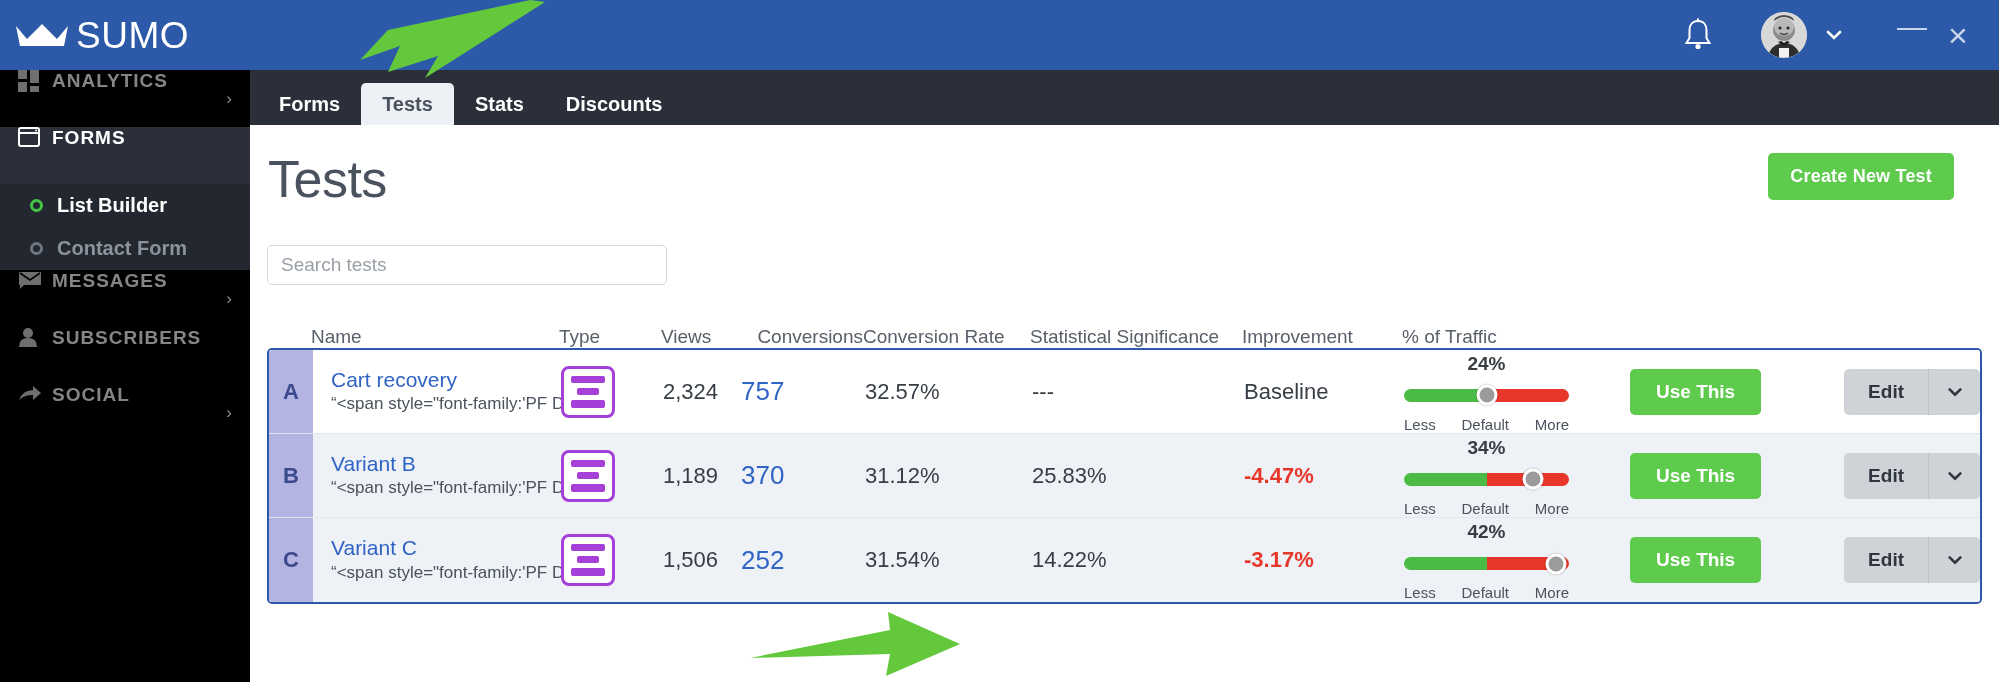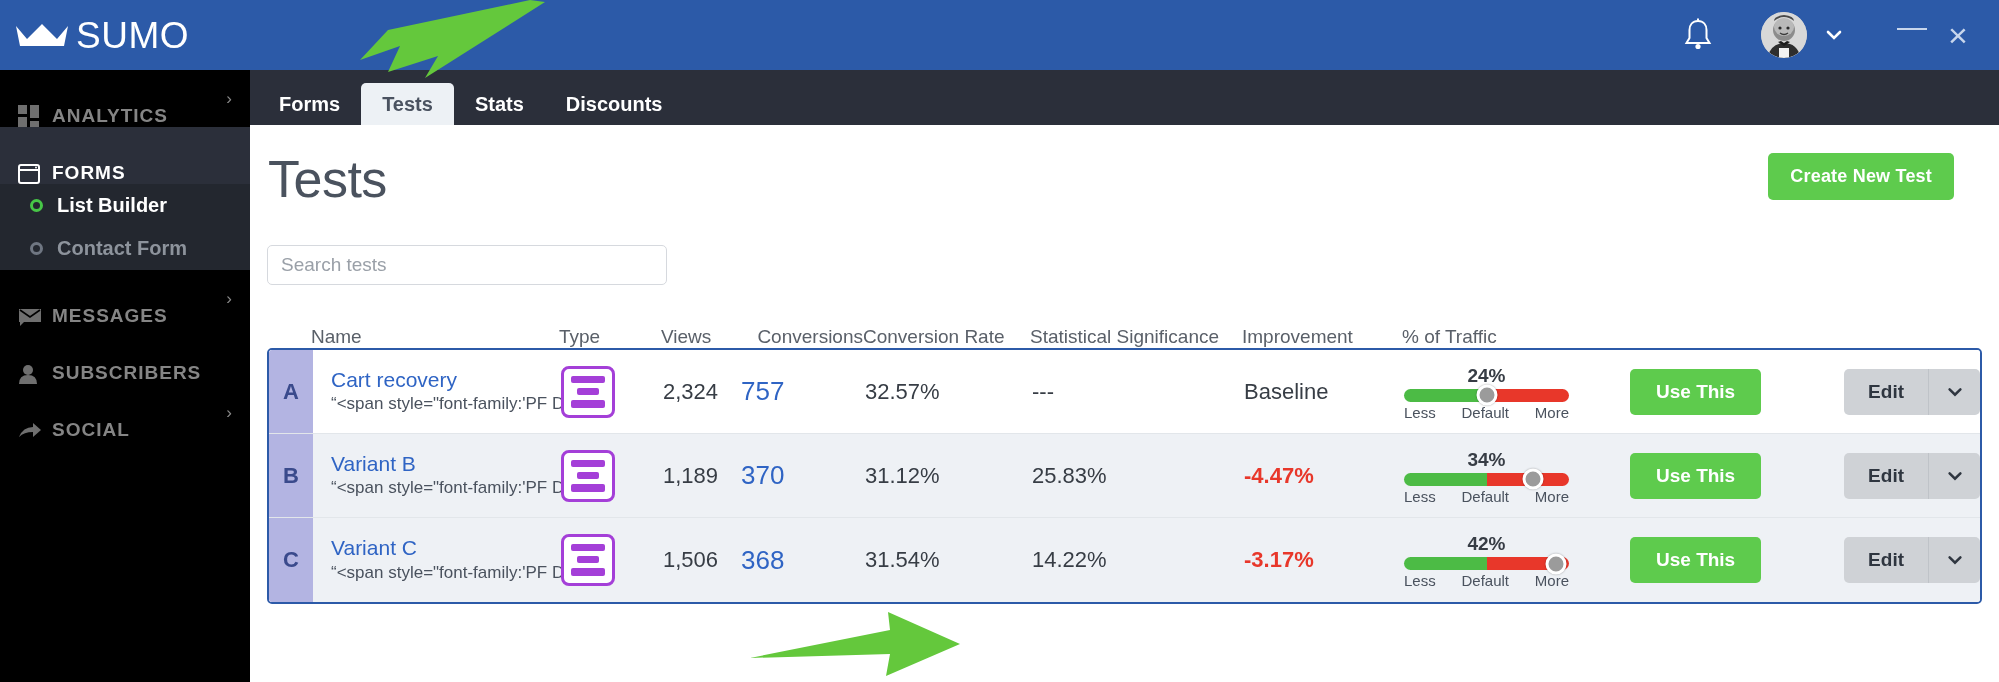--- a/index.html
+++ b/index.html
@@ -42,21 +42,21 @@
   }
   .win-min { font-size: 30px; line-height: 0; padding-bottom: 16px; }
   .win-close { font-size: 34px; line-height: 1; font-weight: 300; }
 
   
   .sidebar {
     position: absolute; left: 0; top: 70px; width: 250px; height: 612px;
     background: #000000;
   }
   .nav-item {
-    display: flex; align-items: flex-end; height: 57px; padding-left: 18px;
+    display: flex; align-items: flex-start; height: 57px; padding-left: 18px;
     position: relative;
   }
   .nav-item .ico { width: 34px; display: flex; align-items: center; }
   .nav-label {
     font-size: 19px; font-weight: bold; letter-spacing: 1.0px;
     color: #858585; white-space: nowrap;
   }
   .nav-item.active { background: #2b2f3a; }
   .nav-item.active .nav-label { color: #ffffff; }
   .nav-chevron {
@@ -167,21 +167,21 @@
 
   .views-cell { width: 78px;  flex: none; font-size: 22px; color: #373d45; }
   .conv-cell  { width: 124px; flex: none; font-size: 26px; color: #2f64c4; }
   .rate-cell  { width: 167px; flex: none; font-size: 22px; color: #373d45; }
   .sig-cell   { width: 212px; flex: none; font-size: 22px; color: #373d45; }
   .imp-cell   { width: 160px; flex: none; font-size: 22px; font-weight: bold; }
   .imp-base   { color: #373d45; font-weight: normal; }
   .imp-neg    { color: #e8372a; }
 
   .traf-cell { width: 212px; flex: none; flex-direction: column;
-               align-items: flex-start; justify-content: center; padding-top: 2px; }
+               align-items: flex-start; justify-content: center; padding-top: 2px; gap: 12px; }
   .traf-pct  { font-size: 19px; font-weight: bold; color: #373d45;
                width: 165px; text-align: center; margin-bottom: 2px; }
   .slider {
     position: relative; width: 165px; height: 13px; border-radius: 7px;
     background: linear-gradient(to right, #4cbb45 0%, #4cbb45 50%, #e8372a 50%, #e8372a 100%);
   }
   .slider-knob {
     position: absolute; top: 50%; transform: translate(-50%, -50%);
     width: 21px; height: 21px; border-radius: 50%;
     background: #9b9b9b; border: 3px solid #ffffff;
@@ -462,21 +462,21 @@
             <span class="name-sub">“&lt;span style="font-family:'PF D…”</span>
           </div>
           <div class="cell type-cell">
             <span class="type-icon">
               <span class="type-bar tb1"></span>
               <span class="type-bar tb2"></span>
               <span class="type-bar tb3"></span>
             </span>
           </div>
           <div class="cell views-cell">1,506</div>
-          <div class="cell conv-cell">368</div>
+          <div class="cell conv-cell">252</div>
           <div class="cell rate-cell">31.54%</div>
           <div class="cell sig-cell">14.22%</div>
           <div class="cell imp-cell imp-neg">-3.17%</div>
           <div class="cell traf-cell">
             <span class="traf-pct">42%</span>
             <span class="slider">
               <span class="slider-knob" style="left:92%"></span>
             </span>
             <span class="slider-labels">
               <span>Less</span>

